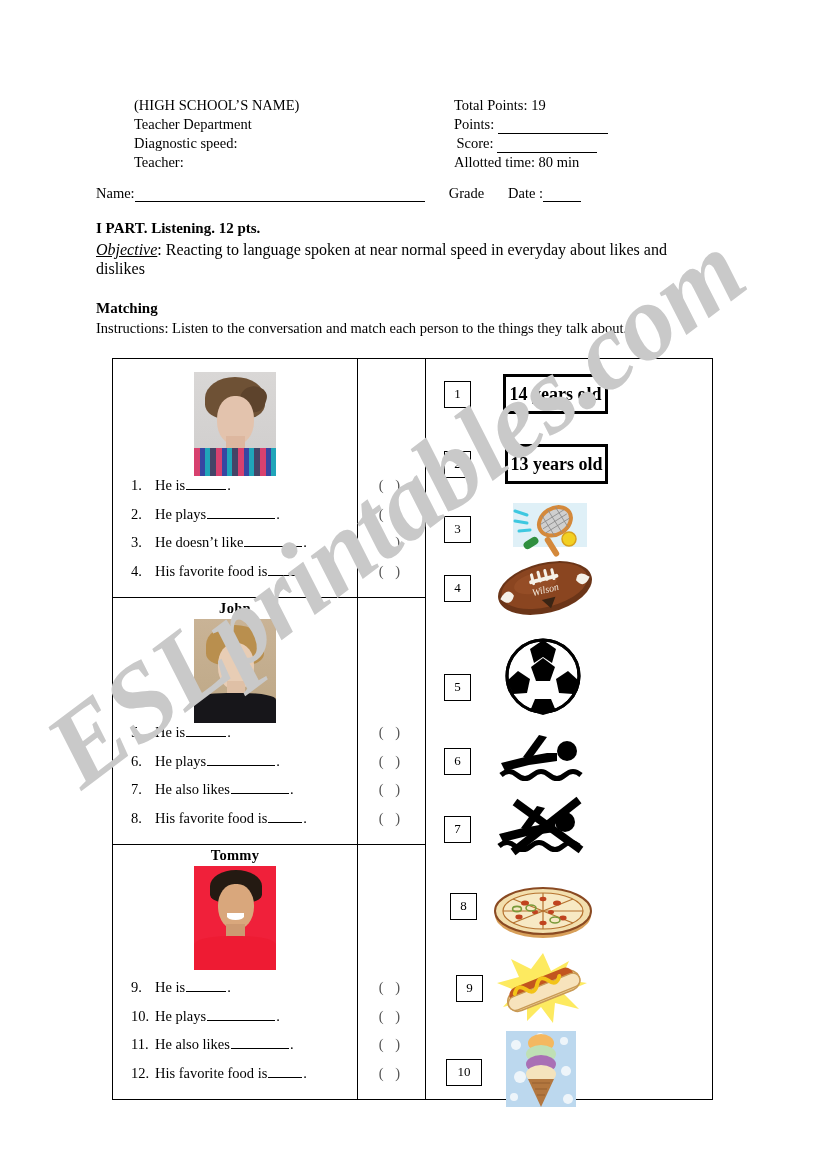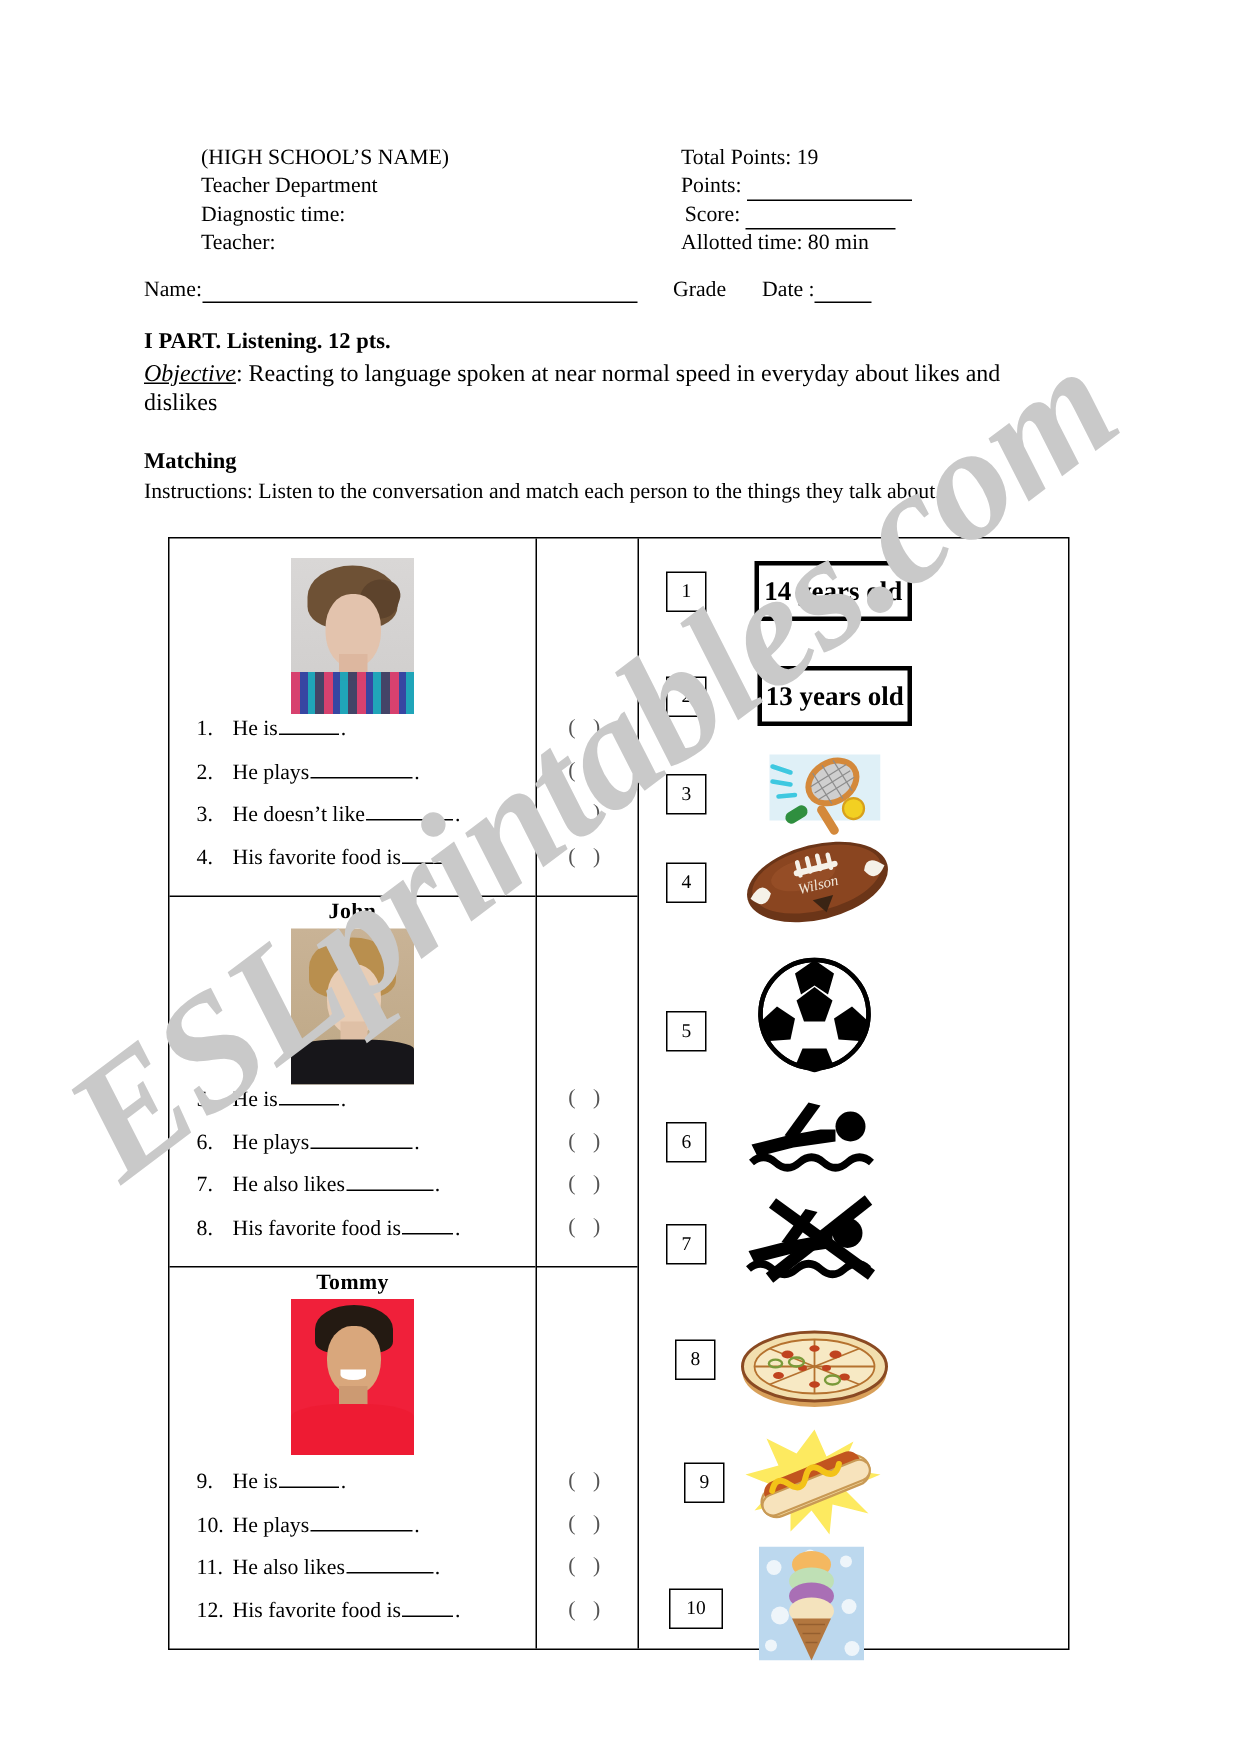--- a/index.html
+++ b/index.html
@@ -360,21 +360,21 @@
       <div class="header-right">Total Points: 19</div>
     </div>
     <div class="header-row">
       <div class="header-left">Teacher Department</div>
       <div class="header-right">
         <span>Points:</span>
         <span class="hr-line w-blank-110"></span>
       </div>
     </div>
     <div class="header-row">
-      <div class="header-left">Diagnostic time:</div>
+      <div class="header-left">Diagnostic speed:</div>
       <div class="header-right" style="padding-left:5px;">
         <span>Score:</span>
         <span class="hr-line w-blank-100"></span>
       </div>
     </div>
     <div class="header-row">
       <div class="header-left">Teacher:</div>
       <div class="header-right">Allotted time: 80 min</div>
     </div>
   </div>

